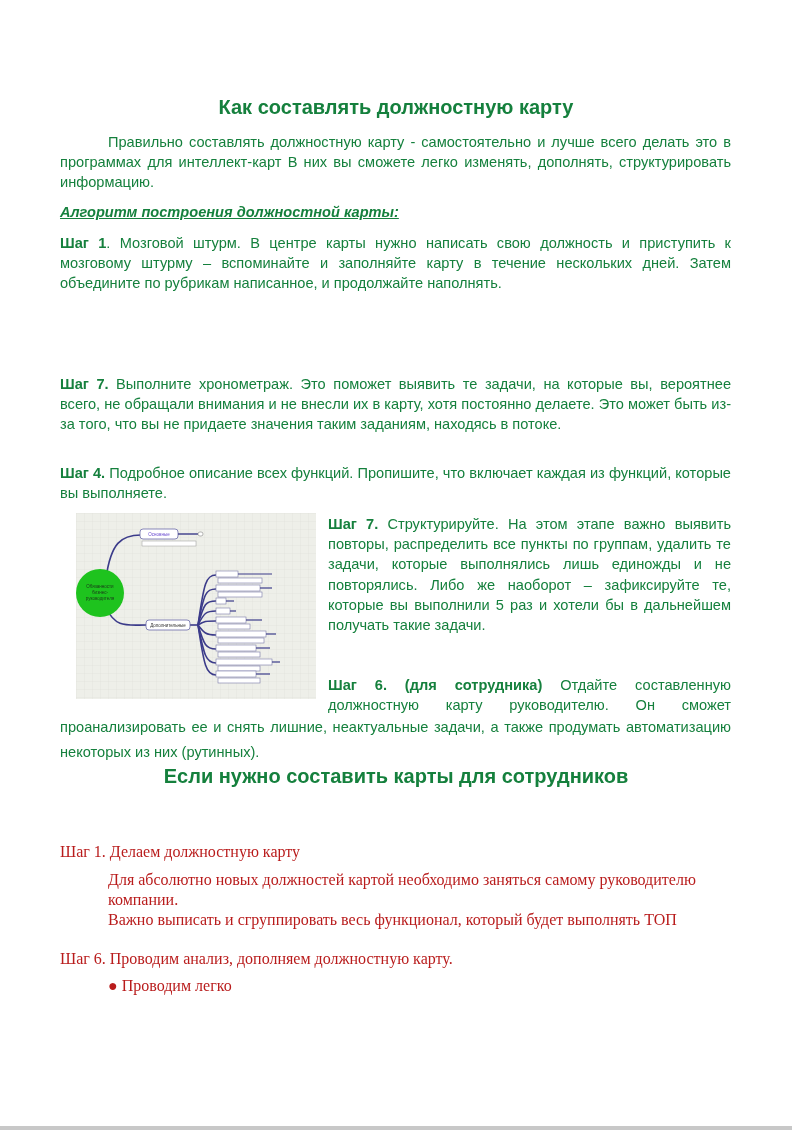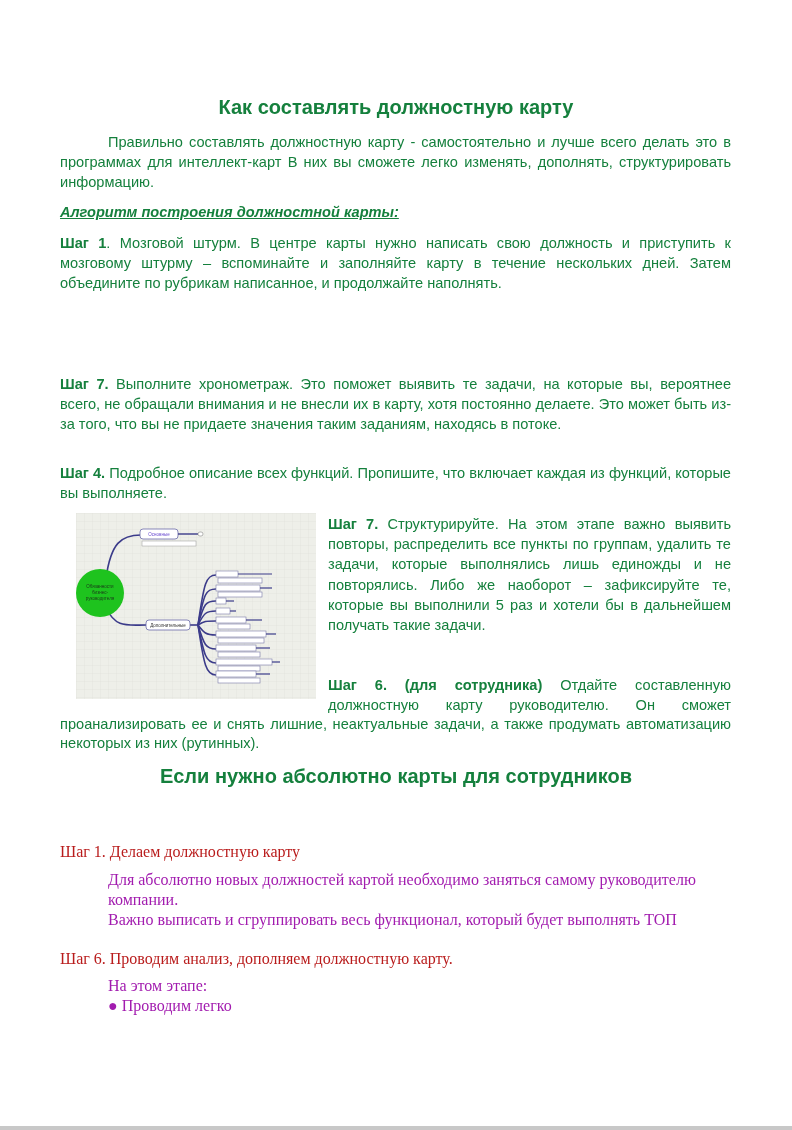--- a/index.html
+++ b/index.html
@@ -13,27 +13,27 @@
   .t2 { top: 765px; }
   .para { position: absolute; left: 60px; width: 671px; font-size: 14.6px; line-height: 20.2px; text-align: justify; text-align-last: auto; }
   .intro { top: 132px; text-indent: 48px; }
   .algo { top: 202px; font-weight: bold; font-style: italic; text-decoration: underline; }
   .s1 { top: 233px; }
   .s2 { top: 304px; }
   .s3 { top: 374px; }
   .s4 { top: 463px; }
   .s5 { position: absolute; left: 328px; top: 514px; width: 403px; font-size: 14.6px; line-height: 20.2px; text-align: justify; }
   .s6a { position: absolute; left: 328px; top: 675px; width: 403px; font-size: 14.6px; line-height: 20.2px; text-align: justify; text-align-last: justify; }
-  .s6b { position: absolute; left: 60px; top: 715px; width: 671px; font-size: 14.6px; line-height: 19px; text-align: justify; }
+  .s6b { position: absolute; left: 60px; top: 715px; width: 671px; font-size: 14.6px; line-height: 25px; text-align: justify; }
   b { font-weight: bold; }
   .mindmap { position: absolute; left: 76px; top: 513px; width: 240px; height: 186px; background: #eeefe9; }
   .h-step { position: absolute; left: 60px; font-size: 16px; color: #b91c1c; }
   .hs1 { top: 843px; }
   .hs2 { top: 950px; }
-  .body-serif { position: absolute; left: 108px; font-size: 16px; line-height: 20px; color: #a21caf; }
+  .body-serif { position: absolute; left: 108px; font-size: 16px; line-height: 20px; color: #b91c1c; }
   .b1 { top: 870px; width: 640px; }
   .b2 { top: 976px; width: 600px; }
   .bullet { display: block; }
 </style>
 </head>
 <body>
 
 <div class="page">
 
   <div class="title t1 sans">Как составлять должностную карту</div>
@@ -114,28 +114,27 @@
         <line x1="180" y1="161" x2="194" y2="161"></line>
       </g>
     </svg>
   </div>
 
   <div class="s5 sans"><b>Шаг 7.</b><span> Структурируйте. На этом этапе важно выявить повторы, распределить  все пункты по группам, удалить те задачи, которые выполнялись лишь единожды и не повторялись. Либо же наоборот – зафиксируйте те, которые вы выполнили 5 раз и хотели бы в дальнейшем получать такие задачи.</span></div>
 
   <div class="s6a sans"><b>Шаг 6. (для сотрудника)</b><span> Отдайте составленную должностную карту руководителю.   Он сможет</span></div>
   <div class="s6b sans">проанализировать  ее и снять лишние, неактуальные задачи, а также продумать автоматизацию некоторых из них (рутинных).</div>
 
-  <div class="title t2 sans">Если  нужно абсолютно карты для сотрудников</div>
+  <div class="title t2 sans">Если  нужно составить карты для сотрудников</div>
 
   <div class="h-step hs1 serif">Шаг 1. Делаем должностную карту</div>
   <div class="body-serif b1 serif">
     <div>Для абсолютно новых должностей картой необходимо заняться самому руководителю компании.</div>
     <div>Важно выписать и сгруппировать весь функционал, который будет выполнять ТОП</div>
   </div>
 
   <div class="h-step hs2 serif">Шаг 6. Проводим анализ, дополняем должностную карту.</div>
   <div class="body-serif b2 serif">
-    <div>На этом этапе:</div>
     <div class="bullet"><span>● </span><span>Проводим легко</span></div>
   </div>
 
 </div>
 <div class="bottom-border"></div>
 
 </body></html>

